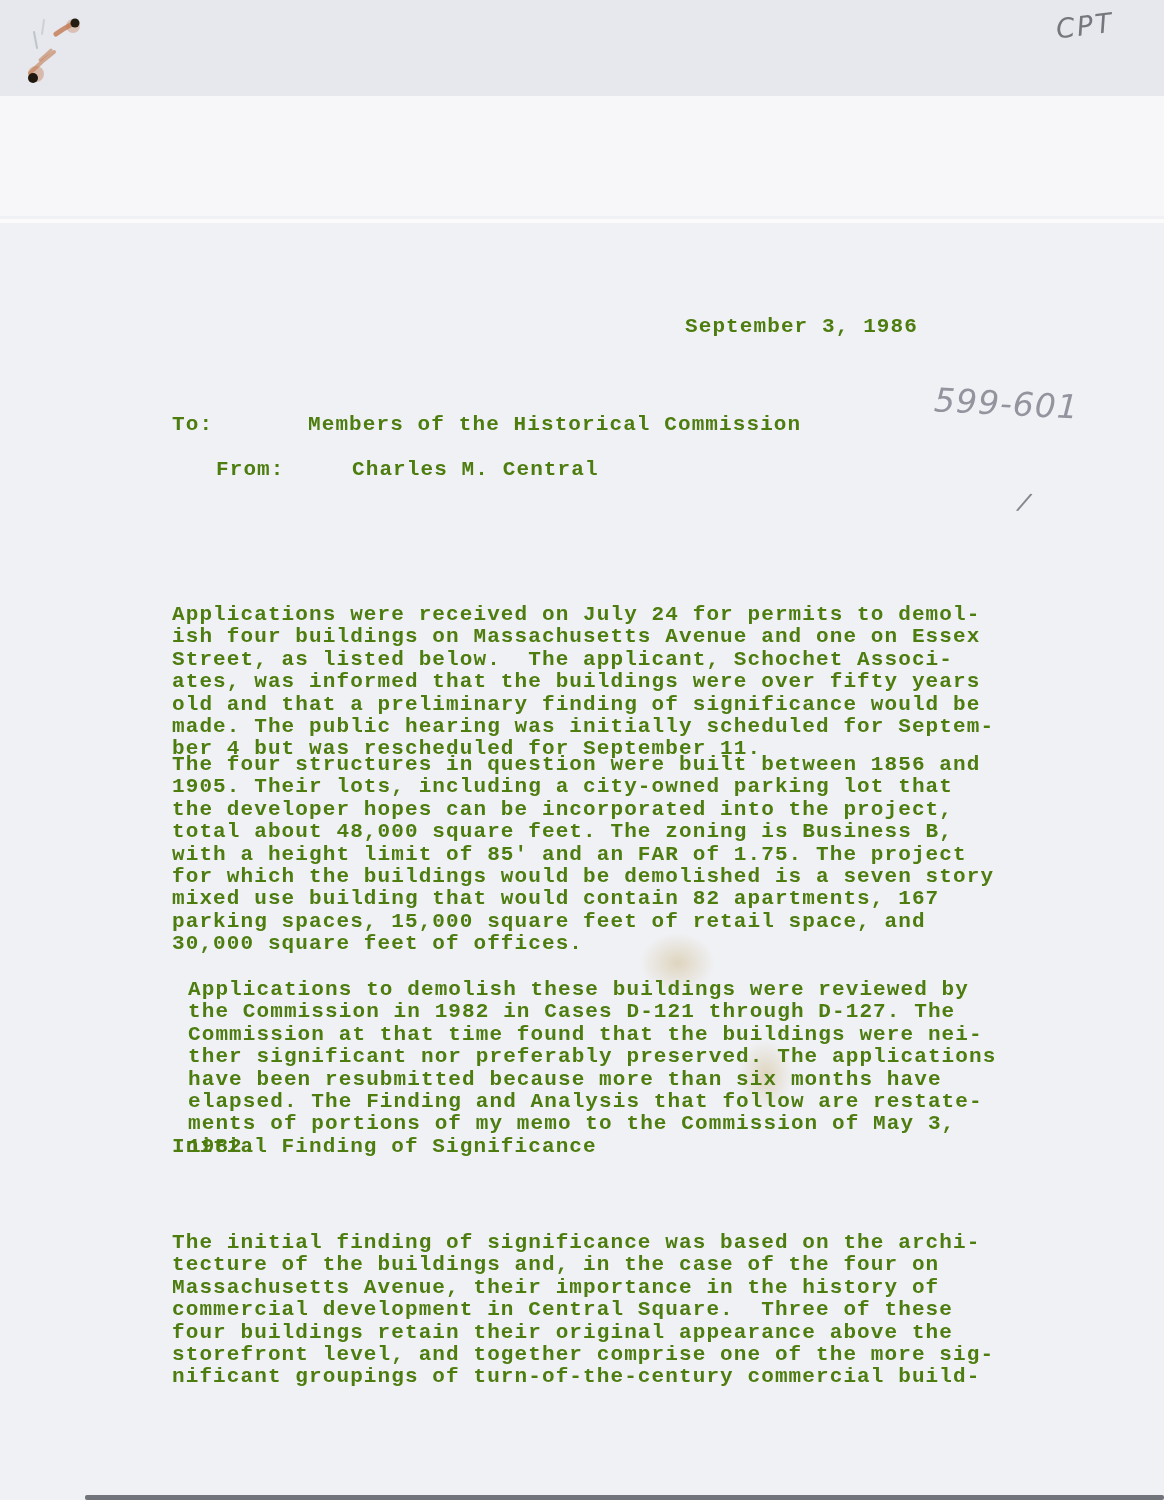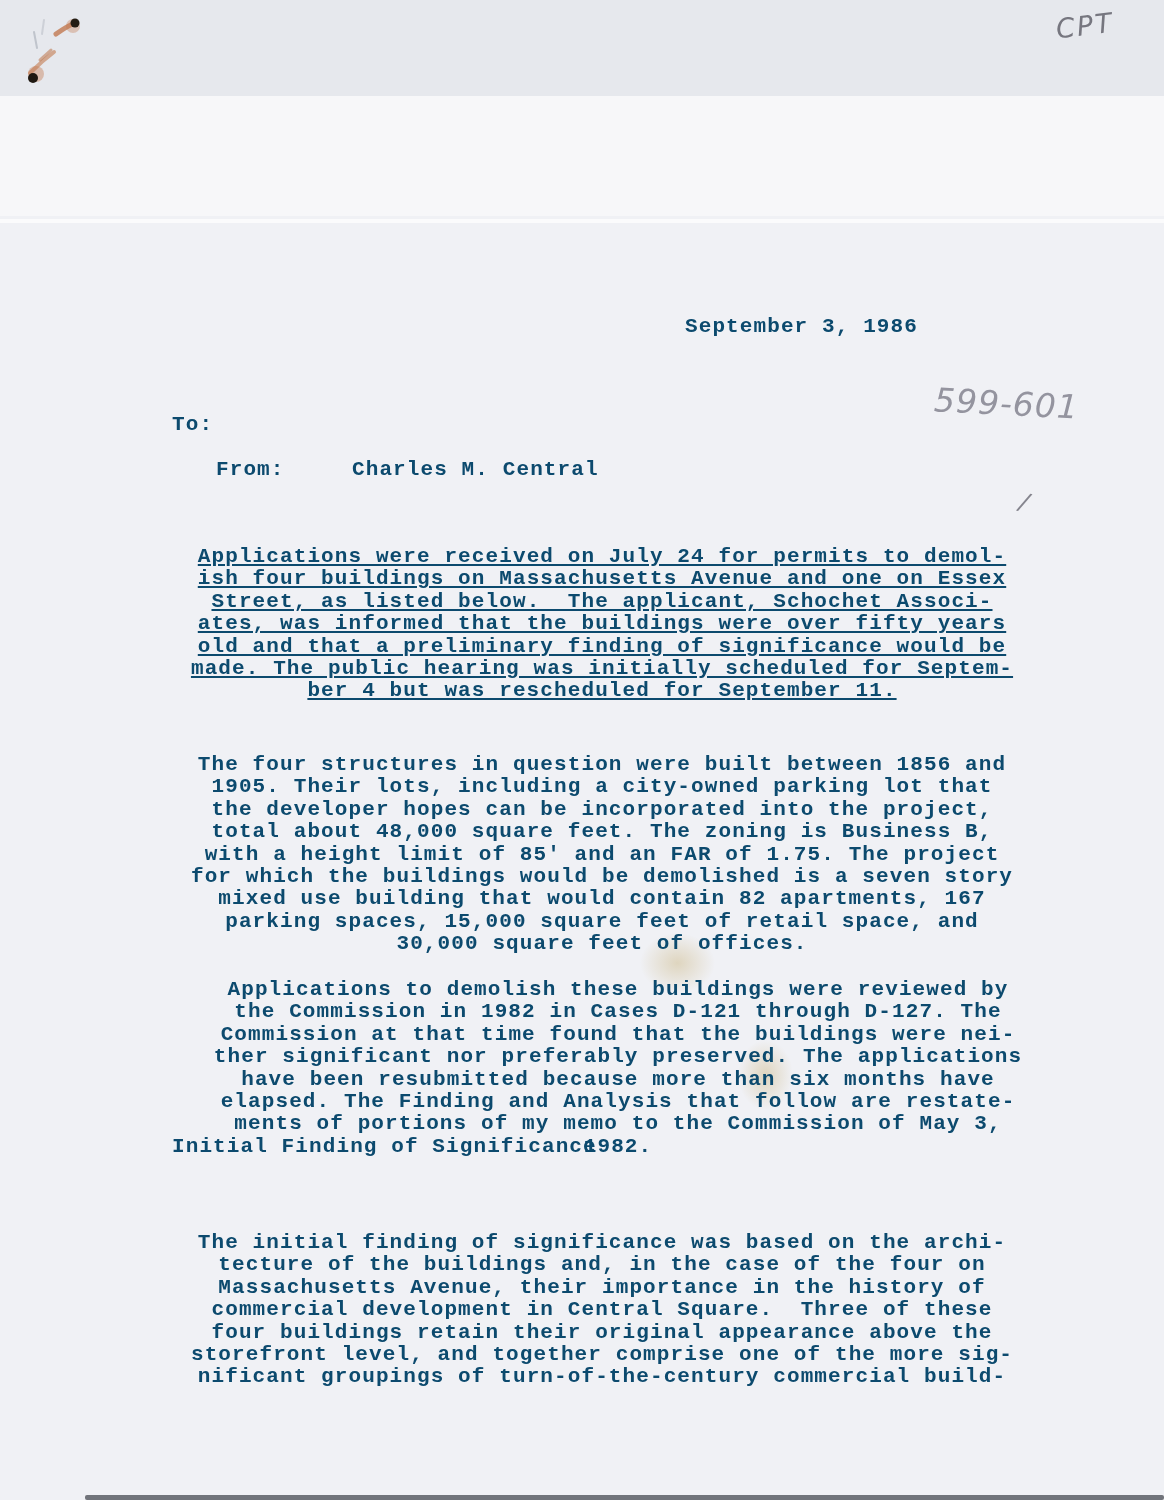--- a/index.html
+++ b/index.html
@@ -44,23 +44,22 @@
   .stain-1 { left: 640px; top: 933px; width: 75px; height: 60px; }
   .stain-2 { left: 738px; top: 1040px; width: 55px; height: 70px; }
 
   
   .typewriter {
     font-family: "Liberation Mono", "DejaVu Sans Mono", monospace;
     font-weight: bold;
     font-size: 21px;
     line-height: 22.4px;
     letter-spacing: 1.1px;
-    color: #0c4a6e;
+    color: #4d7c0f;
     white-space: pre-wrap;
-    text-align: center;
   }
   .para { left: 172px; width: 860px; }
   .date-line { left: 685px; top: 316px; }
   .heading {
     left: 172px; top: 1136px;
     text-underline-offset: 5px;
     text-decoration-thickness: 2px;
   }
 
   .mh-row { left: 172px; width: 900px; height: 24px; }
@@ -120,31 +119,32 @@
   <div class="abs stain stain-2"></div>
 
   <div class="abs hand cpt">CPT</div>
 
   <div class="abs typewriter date-line">September 3, 1986</div>
 
   <div class="abs hand case-numbers">599-601</div>
 
   <div class="abs mh-row" style="top:414px;">
     <span class="typewriter mh-label">To:</span>
+    <span class="typewriter mh-value">Members of the Historical Commission</span>
   </div>
 
   <div class="abs mh-row" style="top:459px;margin-left:44px;">
     <span class="typewriter mh-label">From:</span>
     <span class="typewriter mh-value">Charles M. Central</span>
   </div>
 
 
   <div class="abs hand check-mark">/</div>
 
-  <div class="abs typewriter para" style="top:546px;text-decoration:underline;">Applications were received on July 24 for permits to demol-
+  <div class="abs typewriter para" style="top:604px;">Applications were received on July 24 for permits to demol-
 ish four buildings on Massachusetts Avenue and one on Essex
 Street, as listed below.  The applicant, Schochet Associ-
 ates, was informed that the buildings were over fifty years
 old and that a preliminary finding of significance would be
 made. The public hearing was initially scheduled for Septem-
 ber 4 but was rescheduled for September 11.</div>
 
   <div class="abs typewriter para" style="top:754px;">The four structures in question were built between 1856 and
 1905. Their lots, including a city-owned parking lot that
 the developer hopes can be incorporated into the project,

